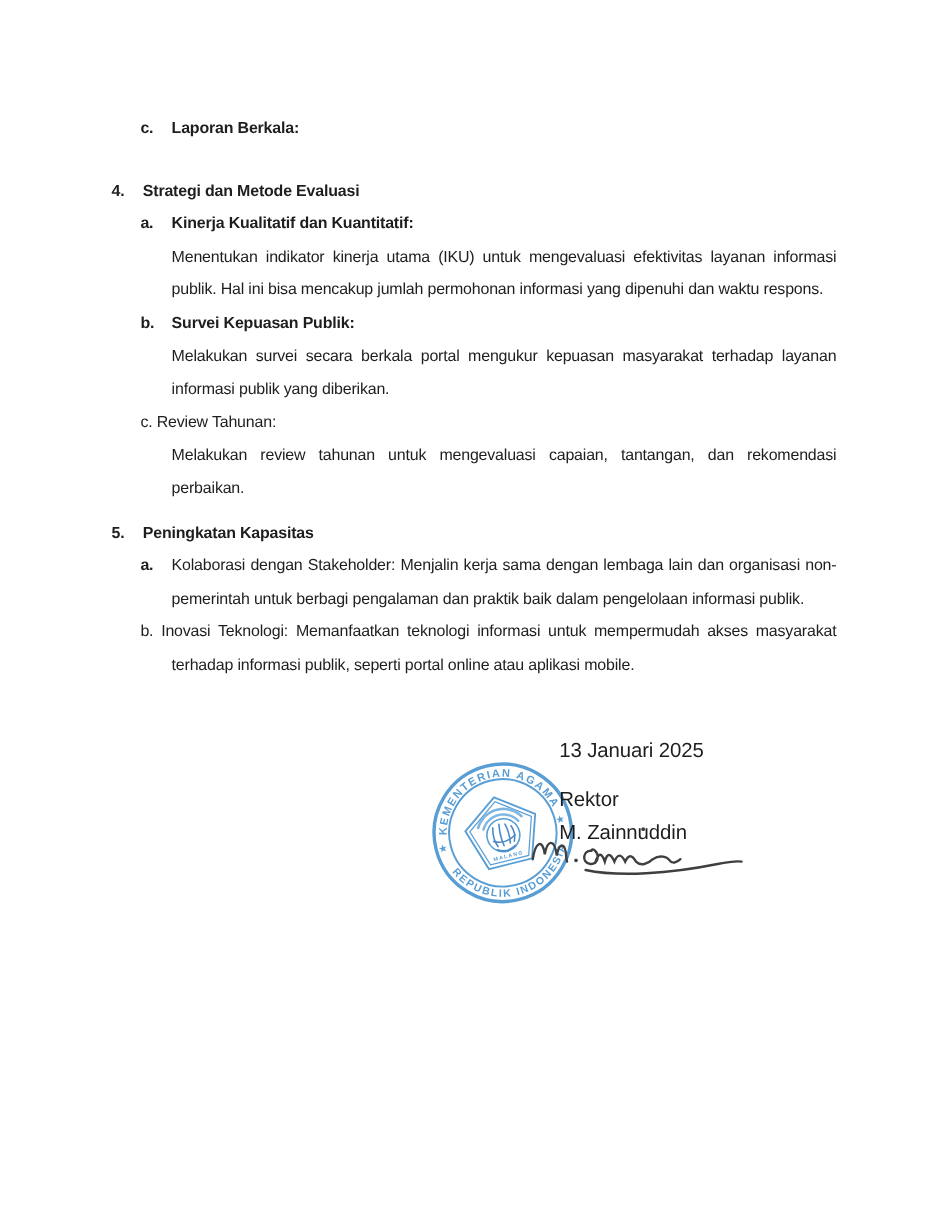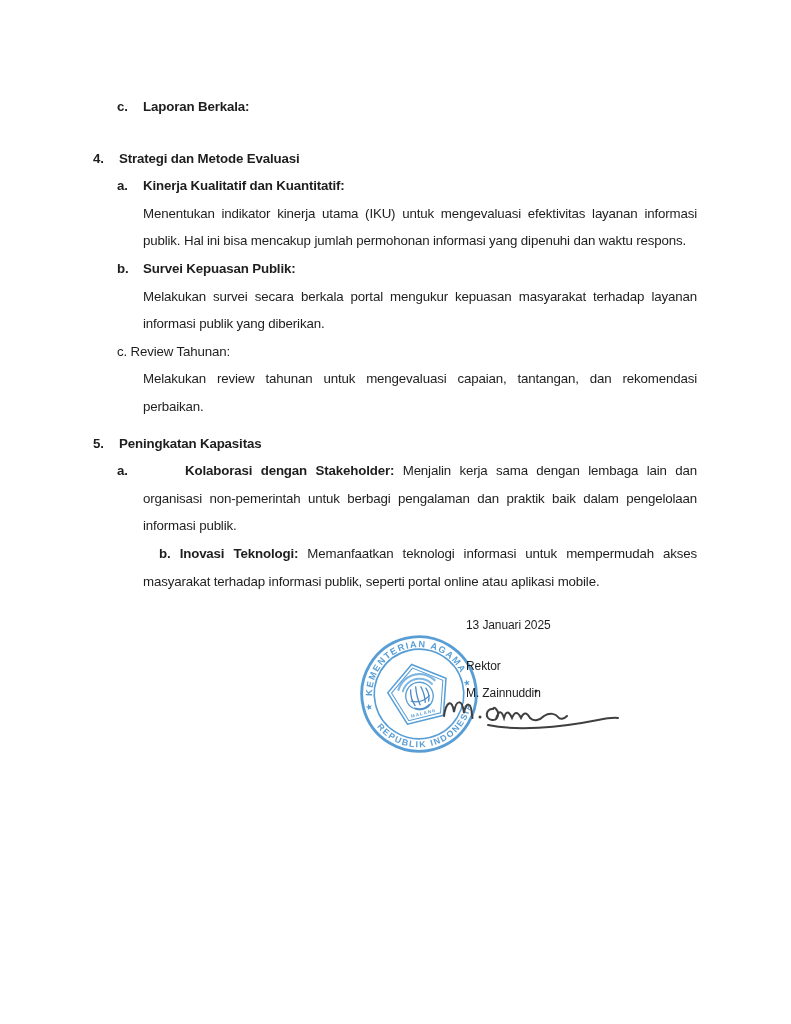--- a/index.html
+++ b/index.html
@@ -25,26 +25,26 @@
   .h1 .mk { position: absolute; left: 0; top: 0; }
   .sec-gap { margin-top: 24px; }
   .sec-gap-sm { margin-top: 9px; }
   .item-head { position: relative; padding-left: 50px; font-weight: bold; }
   .item-head .mk { position: absolute; left: 24px; top: 0; }
   .item-head-tight { padding-left: 50px; text-indent: -26px; font-weight: normal; }
   .par { padding-left: 50px; text-align: justify; }
   .par-lead { position: relative; padding-left: 50px; text-align: justify; }
   .par-lead .mk { position: absolute; left: 24px; top: 0; font-weight: bold; }
   .par-hang { padding-left: 50px; text-indent: -26px; text-align: justify; }
-  .lbl-b { font-weight: bold; margin-left: 42px; }
+  .lbl-b { font-weight: normal; }
   .signoff {
     position: absolute;
     left: 466px;
     top: 612px;
-    font-size: 12px;
+    font-size: 17px;
     line-height: 27.6px;
     letter-spacing: -0.1px;
   }
   .signoff .role { margin-top: 13px; }
   .signoff .name { }
   .stamp {
     position: absolute;
     left: 358px;
     top: 632px;
     width: 122px;

